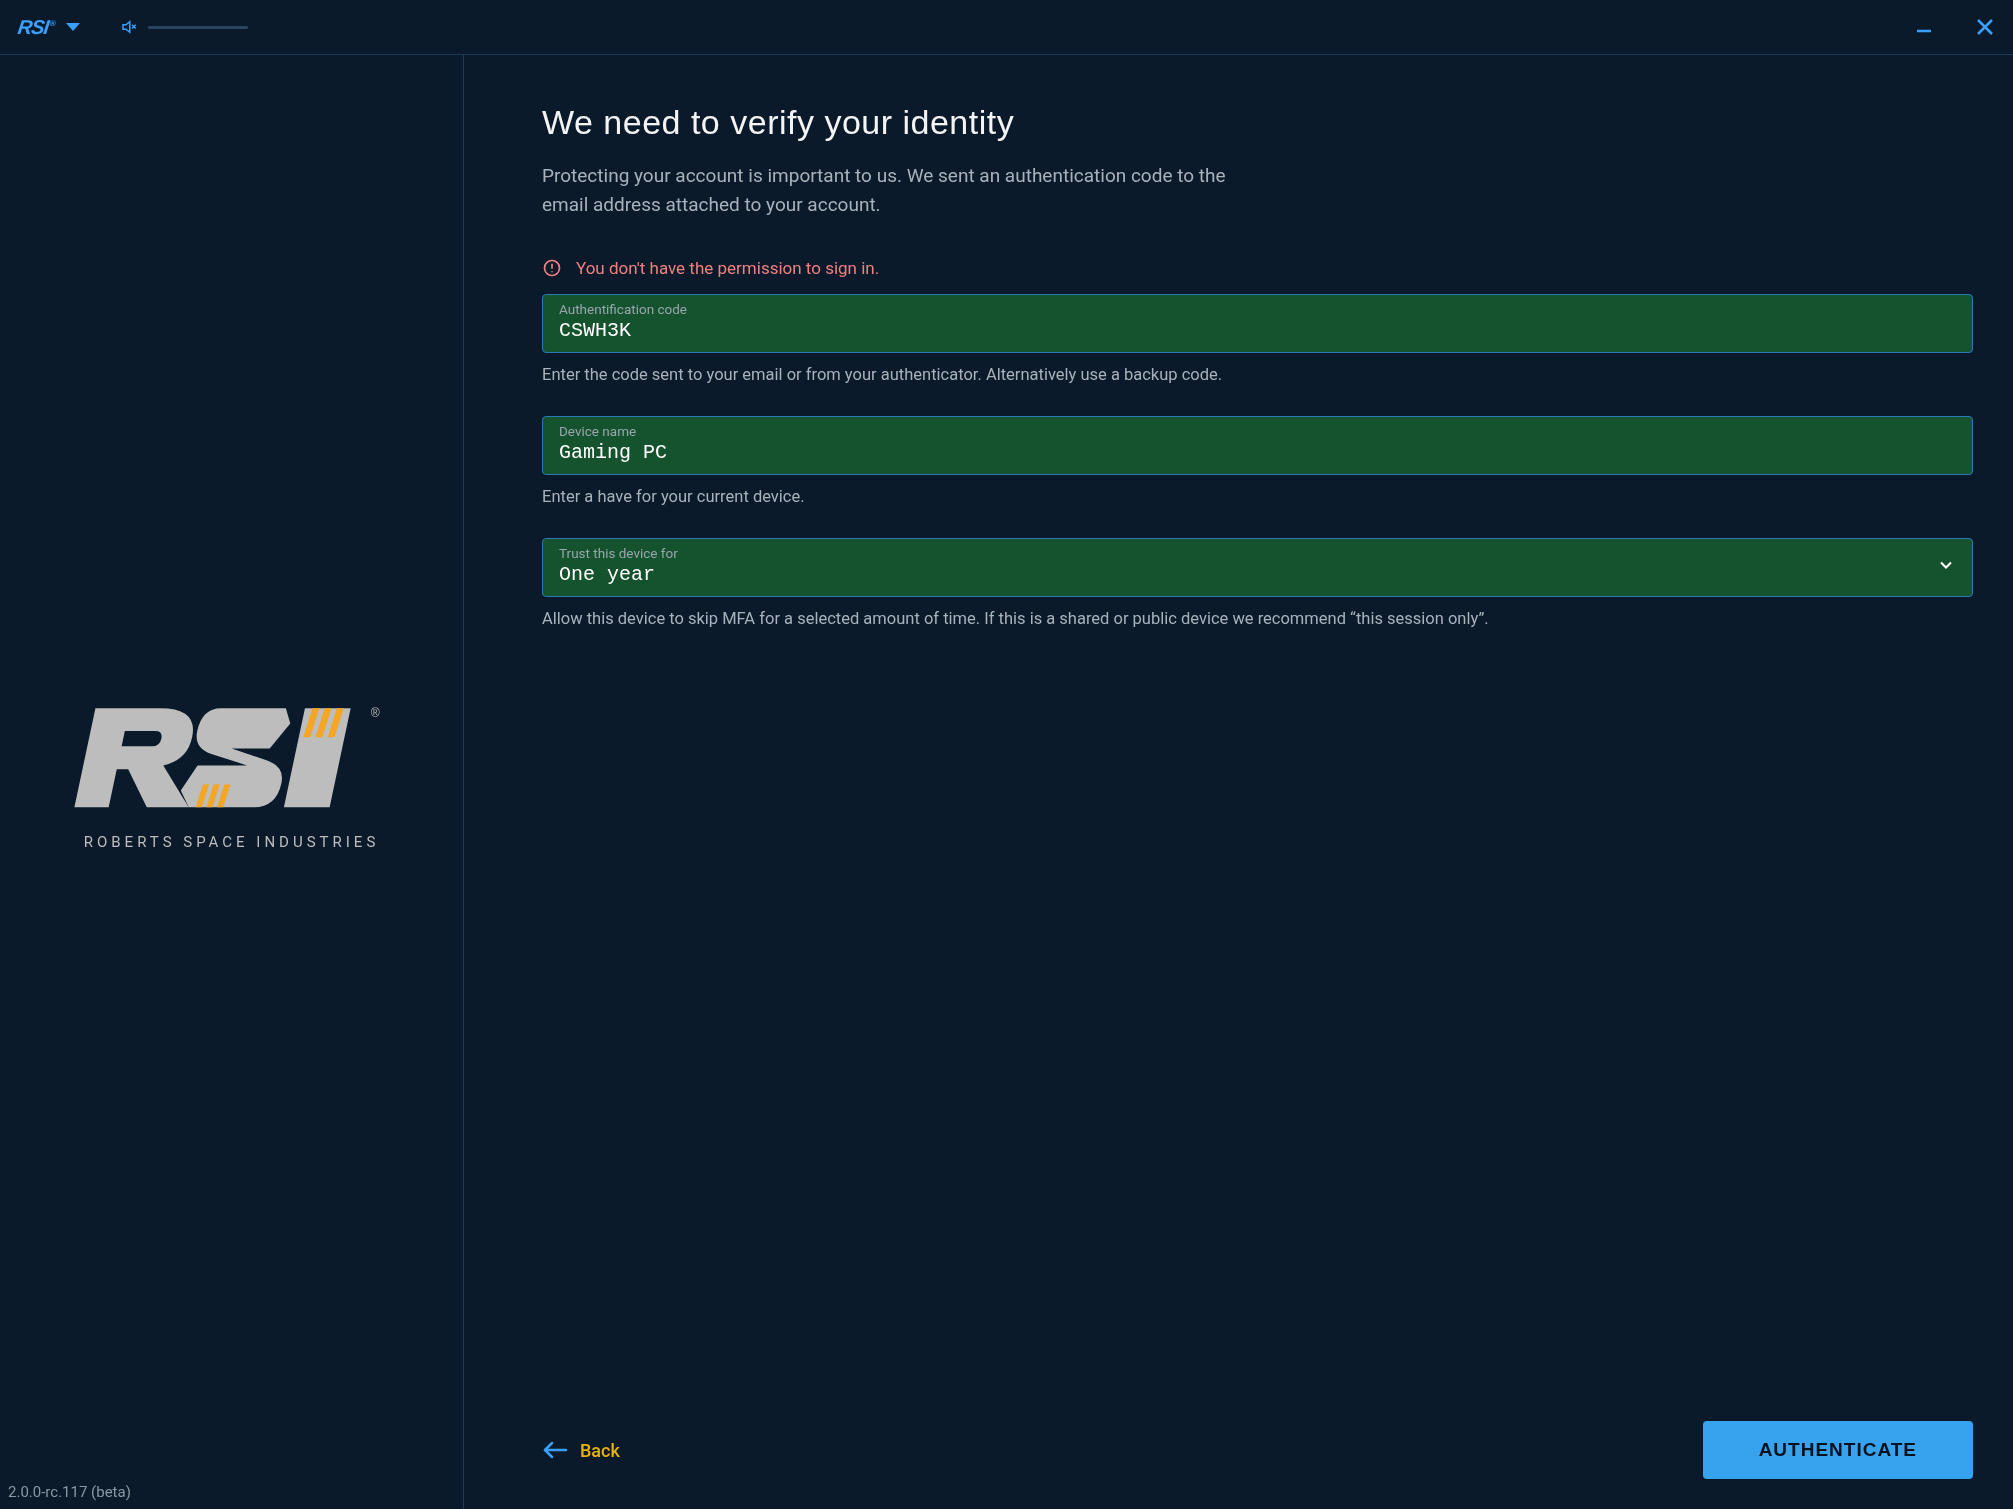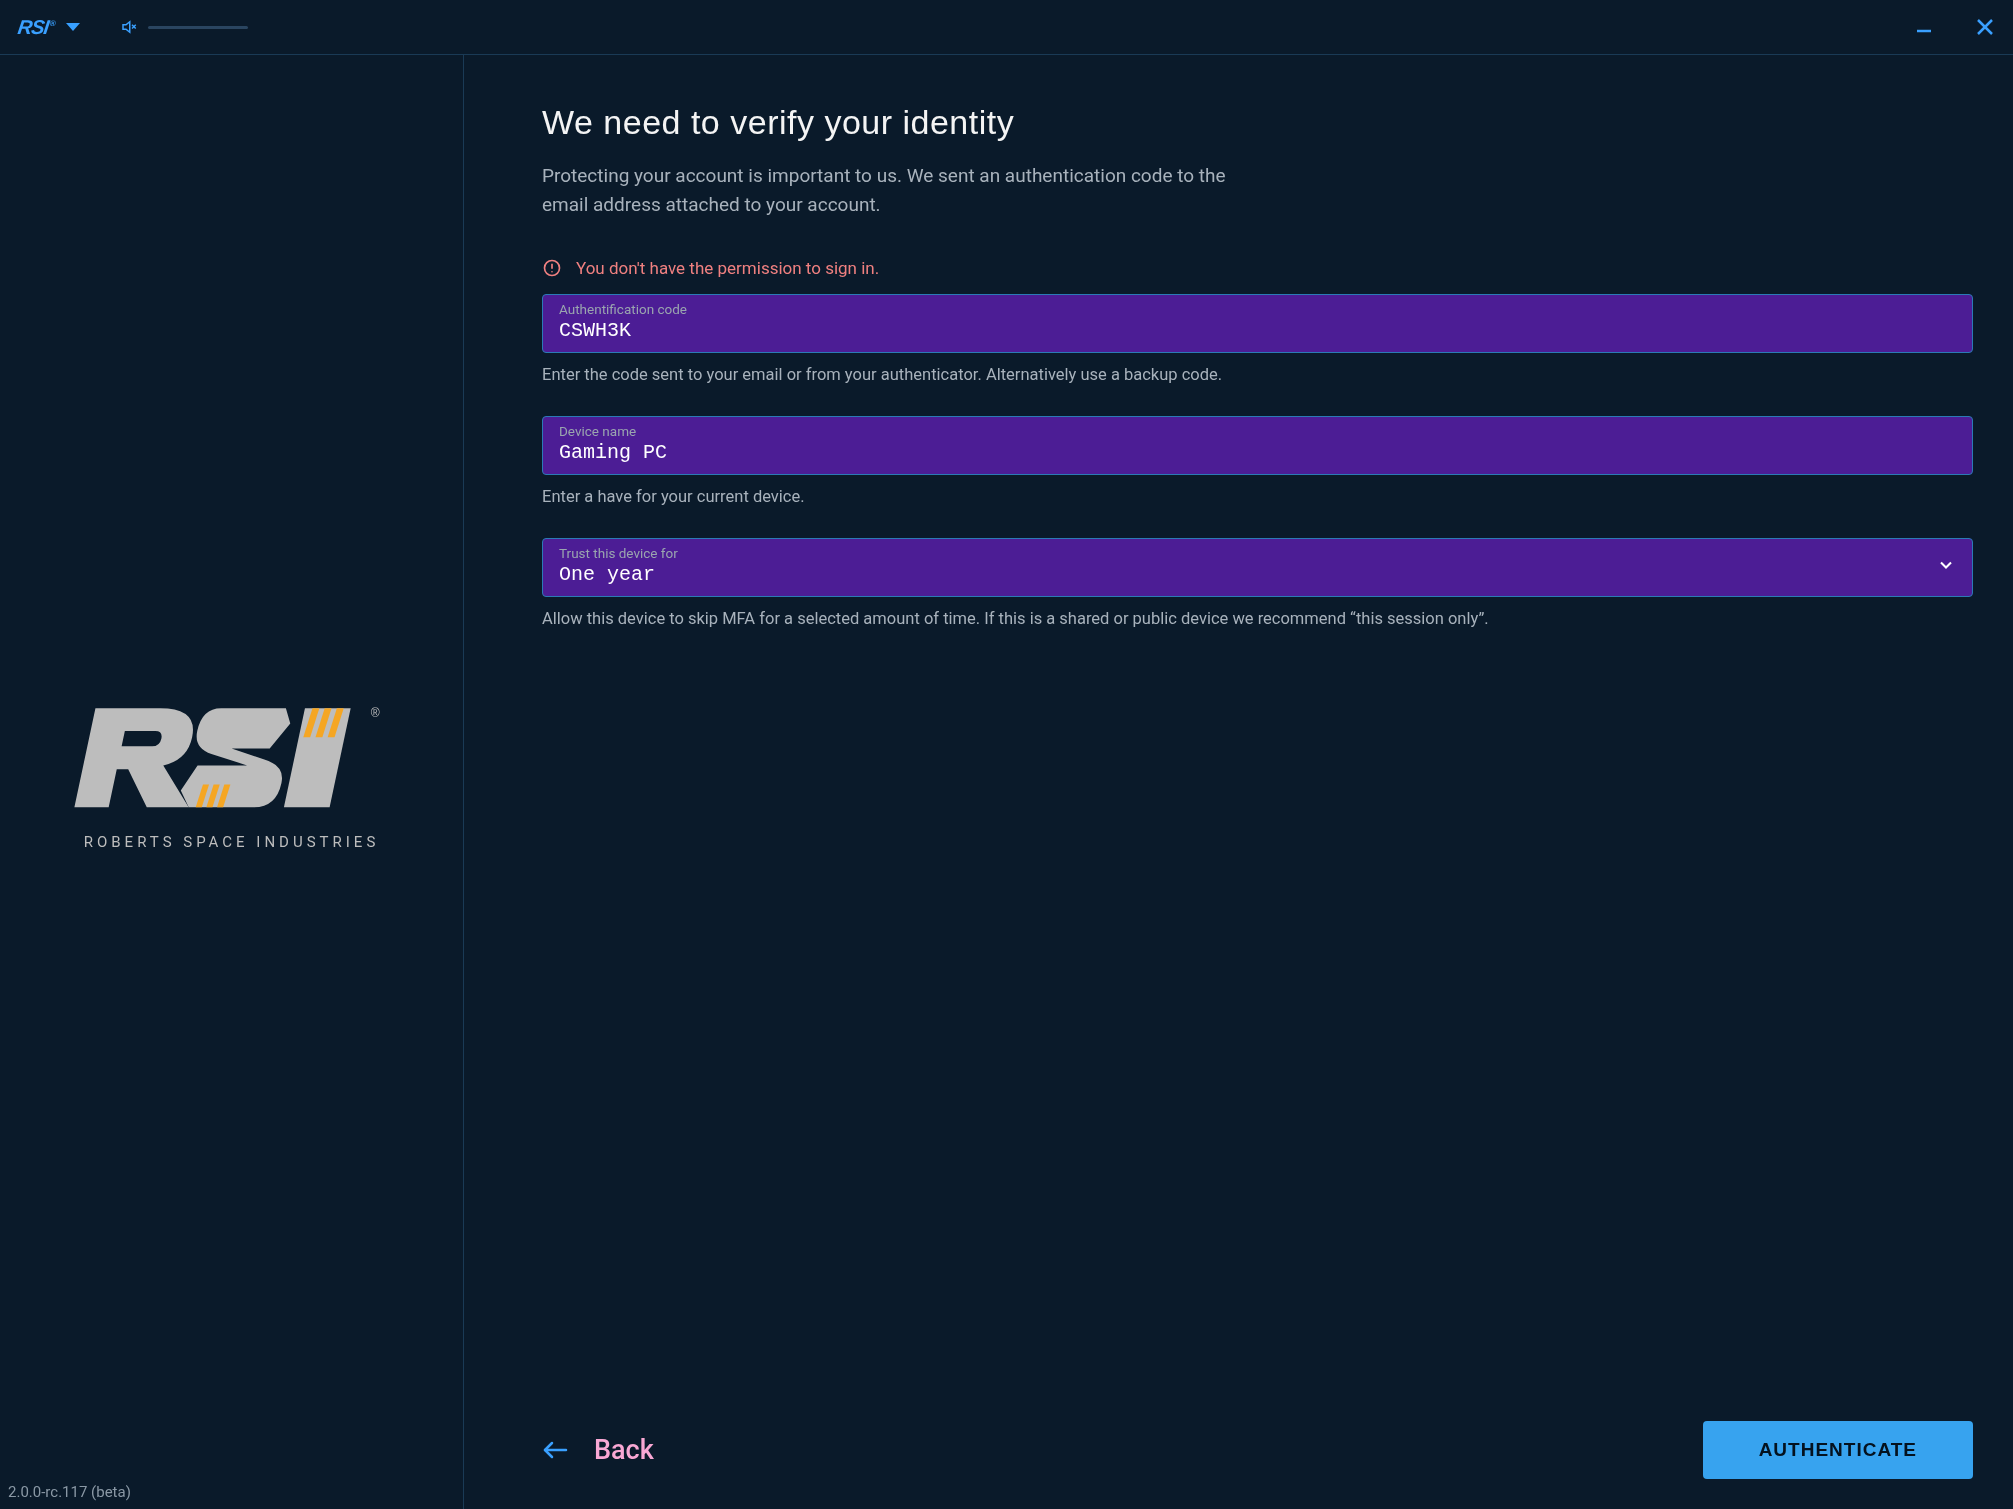--- a/index.html
+++ b/index.html
@@ -105,21 +105,21 @@
     display:flex; align-items:center; gap: 14px;
     color: #f08080;
     font-size: 17px;
     margin-bottom: 16px;
   }
   .err svg { display:block; flex-shrink:0; }
 
   .field {
     border: 1px solid #2b7ab5;
     border-radius: 4px;
-    background: #4c1d95;
+    background: #14532d;
     padding: 6px 16px 8px 16px;
     margin-bottom: 10px;
   }
   .field label {
     display:block;
     font-size: 13.5px;
     color: #9aa5af;
     margin-bottom: 0px;
   }
   .field input, .field .select-value {
@@ -143,22 +143,22 @@
     margin-bottom: 28px;
     line-height: 1.5;
   }
 
   .actions {
     margin-top: auto;
     display:flex; align-items:center; justify-content:space-between;
     padding-top: 20px;
   }
   .back {
-    display:flex; align-items:center; gap: 26px;
-    color: #f9a8d4; font-size: 27px; font-weight: 500;
+    display:flex; align-items:center; gap: 12px;
+    color: #eab308; font-size: 18px; font-weight: 500;
     cursor:pointer;
   }
   .back svg { display:block; }
   .auth-btn {
     background: #37a3ef;
     color: #04121f;
     border: none;
     border-radius: 4px;
     padding: 18px 56px;
     font-size: 19px;

